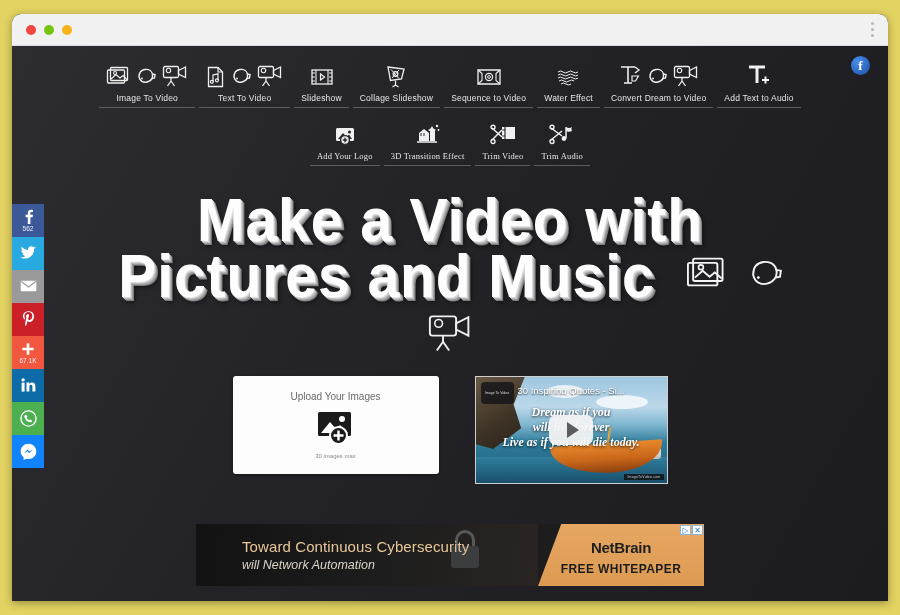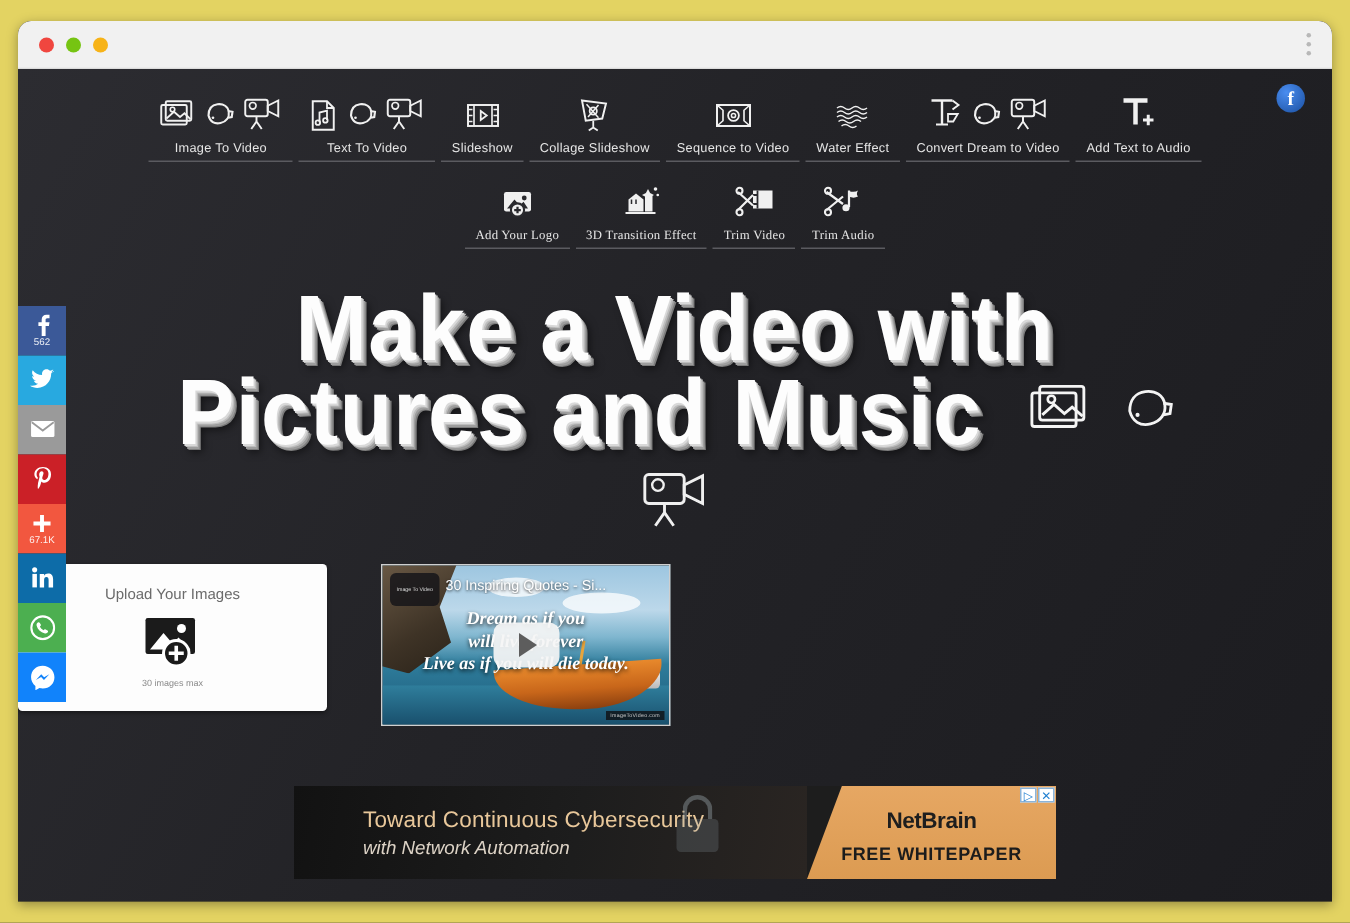--- a/index.html
+++ b/index.html
@@ -120,21 +120,21 @@
   .hero-inline-icons {
     display: inline-flex; gap: 16px; vertical-align: middle;
     margin-left: 18px; transform: translateY(-6px) scaleX(1.09);
   }
   #hero-cam { margin-top: 8px; display: flex; justify-content: center; }
 
   
   #panels {
     margin-top: 22px;
     display: flex;
-    justify-content: flex-start;
+    justify-content: center;
     align-items: flex-start;
     gap: 36px;
   }
 
   
   #uploadbox {
     width: 206px; height: 98px;
     background: #fdfdfd;
     border-radius: 3px;
     display: flex; flex-direction: column;
@@ -664,21 +664,21 @@
             <path d="M3.9 10.3 L7.5 6.5 L9.4 8.5 L12.9 6.5 L9.3 10.3 L7.4 8.3 Z" fill="#1183fb"></path>
           </svg>
           <span class="soc-count"></span>
         </div>
 
       </div>
 
       <div id="ad">
         <div class="ad-left">
           <div class="ad-h">Toward Continuous Cybersecurity</div>
-          <div class="ad-sub">with Network Automation</div>
+          <div class="ad-sub">will Network Automation</div>
           <div class="ad-lock">
             <div class="shackle"></div>
             <div class="body"></div>
           </div>
         </div>
         <div class="ad-right">
           <div class="ad-logo">NetBrain</div>
           <div class="ad-cta">FREE WHITEPAPER</div>
           <div class="ad-ctrl">
             <span>▷</span>

